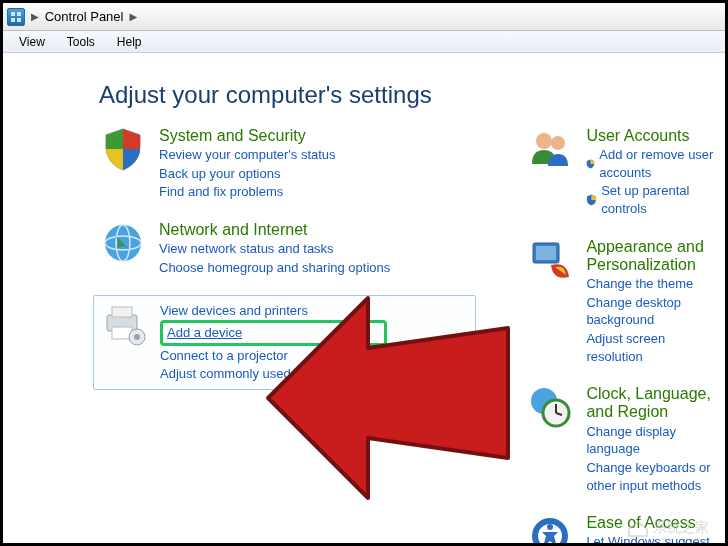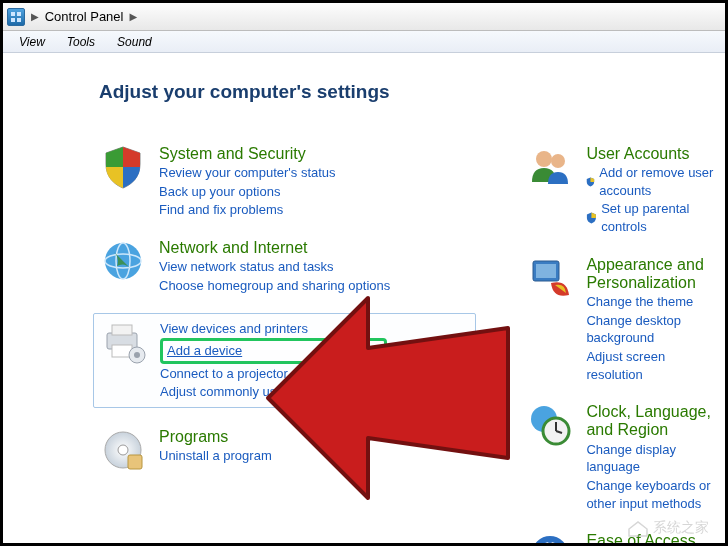--- a/index.html
+++ b/index.html
@@ -39,32 +39,31 @@
     display: flex;
     align-items: center;
     padding: 0 6px;
     gap: 2px;
   }
   .menu-item {
     padding: 2px 10px;
     font-size: 12px;
     color: #000;
     cursor: default;
-    font-style: italic;
   }
   .content {
     padding: 28px 0 0 96px;
     position: relative;
     height: calc(100% - 50px);
   }
   .heading {
-    font-size: 19px;
+    font-size: 24px;
     color: #1a3e6e;
-    font-weight: 700;
-    margin-bottom: 40px;
+    font-weight: 400;
+    margin-bottom: 16px;
   }
   .columns {
     display: flex;
     gap: 50px;
   }
   .col { display: flex; flex-direction: column; gap: 18px; }
   .col-left { width: 380px; }
   .col-right { width: 200px; }
   .category {
     display: flex;
@@ -141,21 +140,21 @@
       </svg>
   </div>
   <span class="crumb-sep">▶</span>
   <span class="crumb-text">Control Panel</span>
   <span class="crumb-sep">▶</span>
 </div>
 
 <div class="menu-bar">
   <div class="menu-item">View</div>
   <div class="menu-item">Tools</div>
-  <div class="menu-item">Sound</div>
+  <div class="menu-item">Help</div>
 </div>
 
 <div class="content">
   <div class="heading">Adjust your computer's settings</div>
 
   <div class="columns">
 
     <div class="col col-left">
 
       <div class="category">
@@ -207,39 +206,20 @@
             <div class="sub-link">View devices and printers</div>
             <div class="highlight-box">
               <div class="sub-link">Add a device</div>
             </div>
             <div class="sub-link">Connect to a projector</div>
             <div class="sub-link">Adjust commonly used mobility settings</div>
           </div>
         </div>
       </div>
 
-      <div class="category">
-        <div class="cat-icon">
-          <svg width="46" height="46" viewBox="0 0 46 46">
-            <circle cx="23" cy="23" r="18" fill="url(#g1)" stroke="#aaa"></circle>
-            <defs>
-                <radialGradient id="g1">
-                  <stop offset="0" stop-color="#fff"></stop>
-                  <stop offset="1" stop-color="#c8d2dc"></stop>
-                </radialGradient>
-              </defs>
-            <circle cx="23" cy="23" r="5" fill="#fff" stroke="#999"></circle>
-            <rect x="28" y="28" width="14" height="14" rx="2" fill="#e8c47a" stroke="#b89640"></rect>
-          </svg>
-        </div>
-        <div class="cat-body">
-          <div class="cat-title">Programs</div>
-          <div class="sub-link">Uninstall a program</div>
-        </div>
-      </div>
 
     </div>
 
     <div class="col col-right">
 
       <div class="category">
         <div class="cat-icon">
           <svg width="46" height="46" viewBox="0 0 46 46">
             <circle cx="17" cy="15" r="8" fill="#e9b589"></circle>
             <path d="M5 38 Q5 24 17 24 Q29 24 29 38 Z" fill="#3a8b35"></path>

